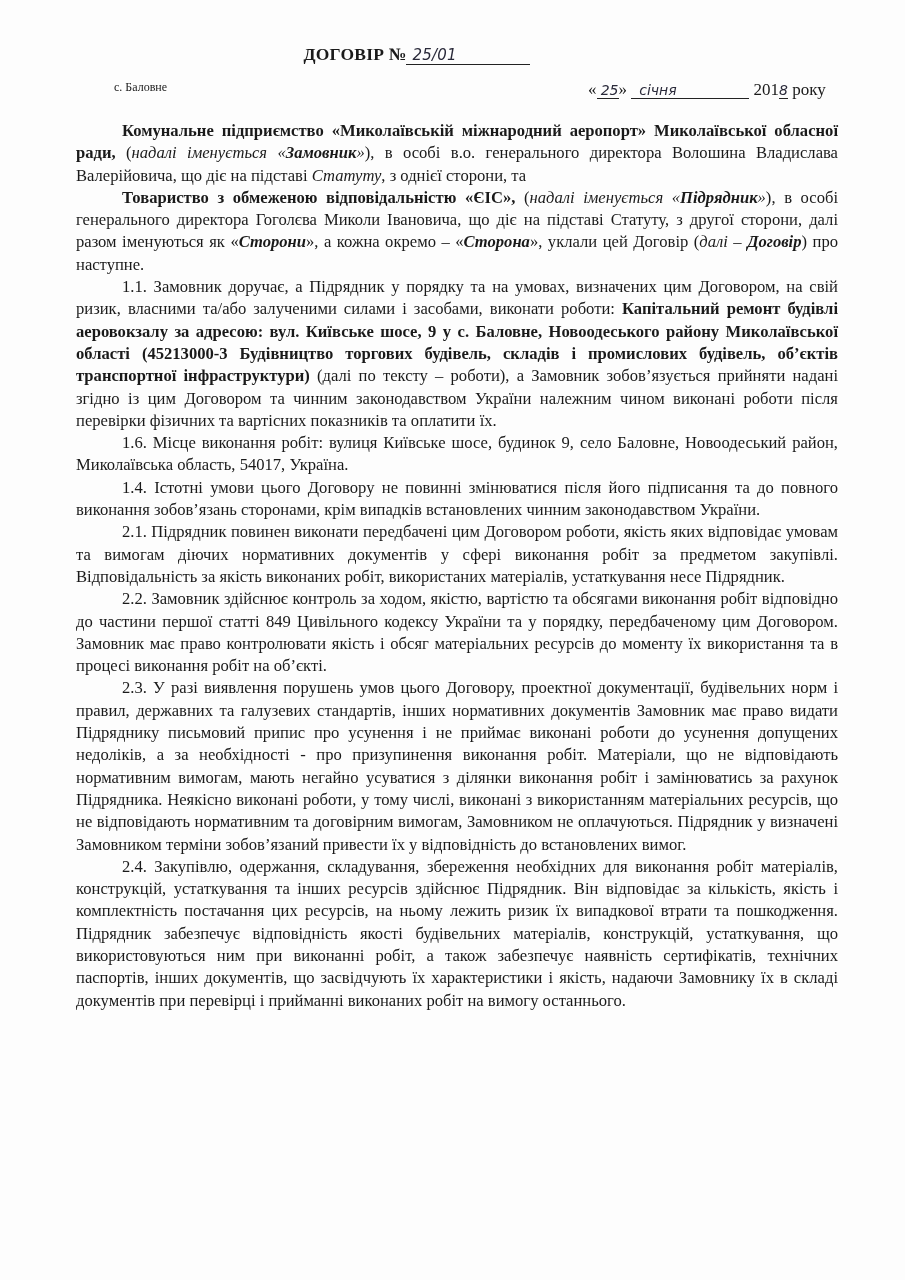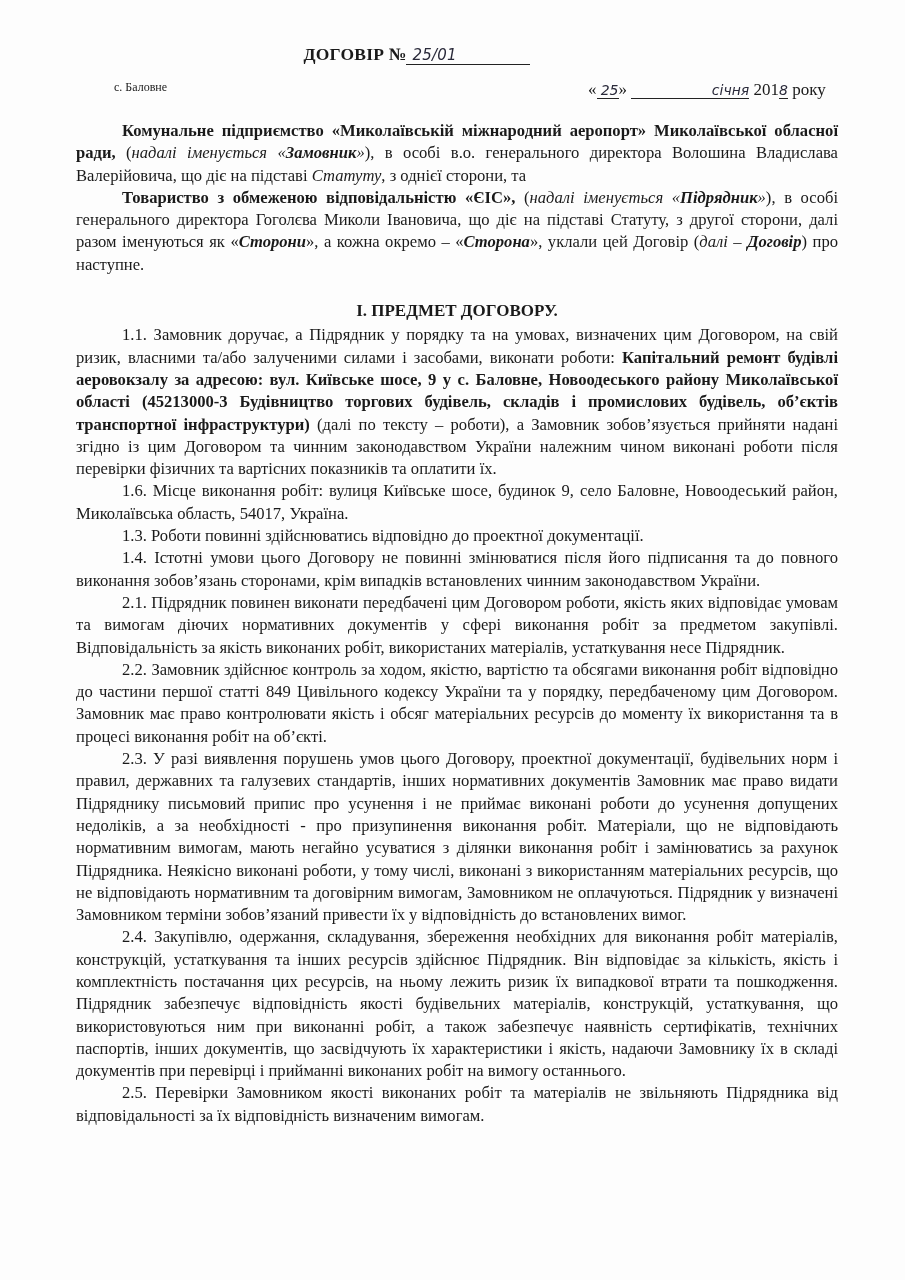--- a/index.html
+++ b/index.html
@@ -7,21 +7,21 @@
          font-family: "Liberation Serif", serif; color: #1a1a1a; }
   .page { position: absolute; left: 0; top: 0; width: 905px; height: 1280px; background: #fdfdfd; }
   .title { position: absolute; top: 44px; left: 0; width: 834px; text-align: center;
            font-size: 17.5px; font-weight: bold; letter-spacing: 0.2px; }
   .title .hand { font-family: "DejaVu Sans", sans-serif; font-style: italic; font-weight: normal;
                  font-size: 15px; color: #2a2a3a; display: inline-block; min-width: 118px;
                  border-bottom: 1.3px solid #222; text-align: left; padding-left: 6px; line-height: 17px; }
   .place { position: absolute; top: 80px; left: 114px; font-size: 12px; }
   .date { position: absolute; top: 80px; left: 588px; font-size: 17px; white-space: nowrap; }
   .date .hand { font-family: "DejaVu Sans", sans-serif; font-style: italic; font-size: 14px; color: #2a2a3a;
-                border-bottom: 1.2px solid #222; display: inline-block; line-height: 15px; text-align: right; }
+                border-bottom: 1.2px solid #222; display: inline-block; line-height: 15px; }
   .date .d { min-width: 22px; text-align: right; }
   .date .m { min-width: 110px; padding-left: 8px; }
   .date .y { min-width: 8px; }
   .body { position: absolute; top: 120px; left: 76px; width: 762px; font-size: 16.6px;
           line-height: 22.3px; text-align: justify; }
   .body p { margin: 0; text-indent: 46px; }
   .b { font-weight: bold; }
   .i { font-style: italic; }
   .bi { font-weight: bold; font-style: italic; }
   .h { text-align: center !important; text-indent: 0 !important; font-weight: bold; font-size: 17px;
@@ -43,27 +43,24 @@
     <span class="hand m">січня</span>
     <span>201</span><span class="hand y">8</span><span> року</span>
   </div>
 
   <div class="body">
 
     <p><span class="b">Комунальне підприємство «Миколаївській міжнародний аеропорт» Миколаївської обласної ради,</span><span> (</span><span class="i">надалі іменується «</span><span class="bi">Замовник</span><span class="i">»</span><span>), в особі в.о. генерального директора Волошина Владислава Валерійовича, що діє на підставі </span><span class="i">Статуту</span><span>, з однієї сторони, та</span></p>
 
     <p><span class="b">Товариство з обмеженою відповідальністю «ЄІС»,</span><span> (</span><span class="i">надалі іменується «</span><span class="bi">Підрядник</span><span class="i">»</span><span>), в особі генерального директора Гоголєва Миколи Івановича, що діє на підставі Статуту, з другої сторони, далі разом іменуються як «</span><span class="bi">Сторони</span><span>», а кожна окремо – «</span><span class="bi">Сторона</span><span>», уклали цей Договір (</span><span class="i">далі – </span><span class="bi">Договір</span><span>)  про наступне.</span></p>
 
-    <p class="h">І. ПРЕДМЕТ ДОГОВОРУ.</p>
 
     <p><span>1.1. Замовник доручає, а Підрядник у порядку та на умовах, визначених цим Договором, на свій ризик, власними та/або залученими силами і засобами, виконати роботи: </span><span class="b">Капітальний ремонт будівлі аеровокзалу за адресою: вул. Київське шосе, 9 у с. Баловне, Новоодеського району Миколаївської області (45213000-3 Будівництво торгових будівель, складів і промислових будівель, об’єктів транспортної інфраструктури)</span><span>  (далі по тексту – роботи), а Замовник зобов’язується прийняти надані згідно із цим Договором та чинним законодавством України належним чином виконані роботи після перевірки фізичних та вартісних показників та оплатити їх.</span></p>
     <p>1.6. Місце виконання робіт: вулиця Київське шосе, будинок 9, село Баловне, Новоодеський район, Миколаївська область, 54017, Україна.</p>
-    <p>1.3. Роботи повинні здійснюватись відповідно до проектної документації.</p>
     <p>1.4. Істотні умови цього Договору не повинні змінюватися після його підписання та до повного виконання зобов’язань сторонами, крім випадків встановлених чинним законодавством України.</p>
 
 
     <p>2.1. Підрядник повинен виконати передбачені цим Договором роботи, якість яких відповідає умовам та вимогам діючих нормативних документів у сфері виконання робіт за предметом закупівлі. Відповідальність за якість виконаних робіт, використаних матеріалів, устаткування несе Підрядник.</p>
     <p>2.2. Замовник здійснює контроль за ходом, якістю, вартістю та обсягами виконання робіт відповідно до частини першої статті 849 Цивільного кодексу України та у порядку, передбаченому цим Договором. Замовник має право контролювати якість і обсяг матеріальних ресурсів до моменту їх використання та в процесі виконання робіт на об’єкті.</p>
     <p>2.3. У разі виявлення порушень умов цього Договору, проектної документації, будівельних норм і правил, державних та галузевих стандартів, інших нормативних документів Замовник має право видати Підряднику письмовий припис про усунення і не приймає виконані роботи до усунення допущених недоліків, а за необхідності - про призупинення виконання робіт. Матеріали, що не відповідають нормативним вимогам, мають негайно усуватися з ділянки виконання робіт і замінюватись за рахунок Підрядника. Неякісно виконані роботи, у тому числі, виконані з використанням матеріальних ресурсів, що не відповідають нормативним та договірним вимогам, Замовником не оплачуються. Підрядник у визначені Замовником терміни зобов’язаний привести їх у відповідність до встановлених вимог.</p>
     <p>2.4. Закупівлю, одержання, складування, збереження необхідних для виконання робіт матеріалів, конструкцій, устаткування та інших ресурсів здійснює Підрядник. Він відповідає за кількість, якість і комплектність постачання цих ресурсів, на ньому лежить ризик їх випадкової втрати та пошкодження. Підрядник забезпечує відповідність якості будівельних матеріалів, конструкцій, устаткування, що використовуються ним при виконанні робіт, а також забезпечує наявність сертифікатів, технічних паспортів, інших документів, що засвідчують їх характеристики і якість, надаючи Замовнику їх в складі документів при перевірці і прийманні виконаних робіт на вимогу останнього.</p>
-    <p>2.5. Перевірки Замовником якості виконаних робіт та матеріалів не звільняють Підрядника від відповідальності за їх відповідність визначеним вимогам.</p>
   </div>
 </div>
 
 </body></html>

